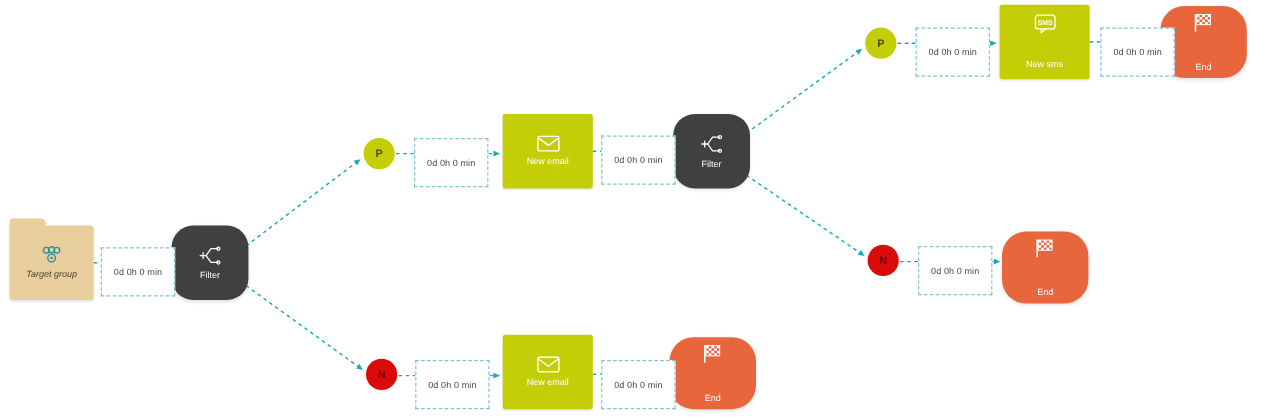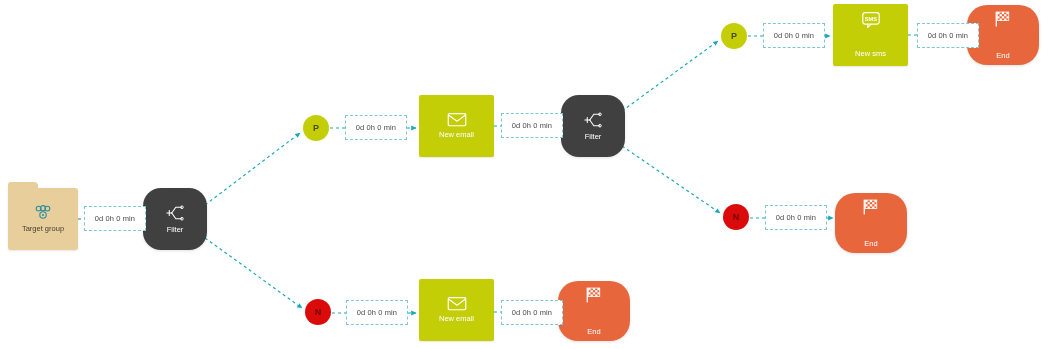--- a/index.html
+++ b/index.html
@@ -102,21 +102,21 @@
     background: #dc0b0b;
     color: #6e0505;
   }
 
   
   .delay {
     position: absolute;
     box-sizing: border-box;
     border: 1px dashed #7fc5d4;
     background: #ffffff;
-    height: 25px;
+    height: 41px;
     display: flex;
     align-items: center;
     justify-content: center;
     font-size: 7.5px;
     color: #4a4a4a;
     letter-spacing: 0.1px;
     white-space: nowrap;
     padding: 0 4px;
   }
 
@@ -127,20 +127,21 @@
     text-align: center;
     line-height: 1.1;
     white-space: nowrap;
   }
   .node-end .node-label,
   .node-action .node-label {
     color: #ffffff;
   }
   .node-folder .node-label {
     color: #4a4036;
+    font-style: italic;
   }
   .node-filter .node-label {
     color: #ffffff;
   }
 
   .icon {
     display: block;
     line-height: 0;
   }
 </style>

